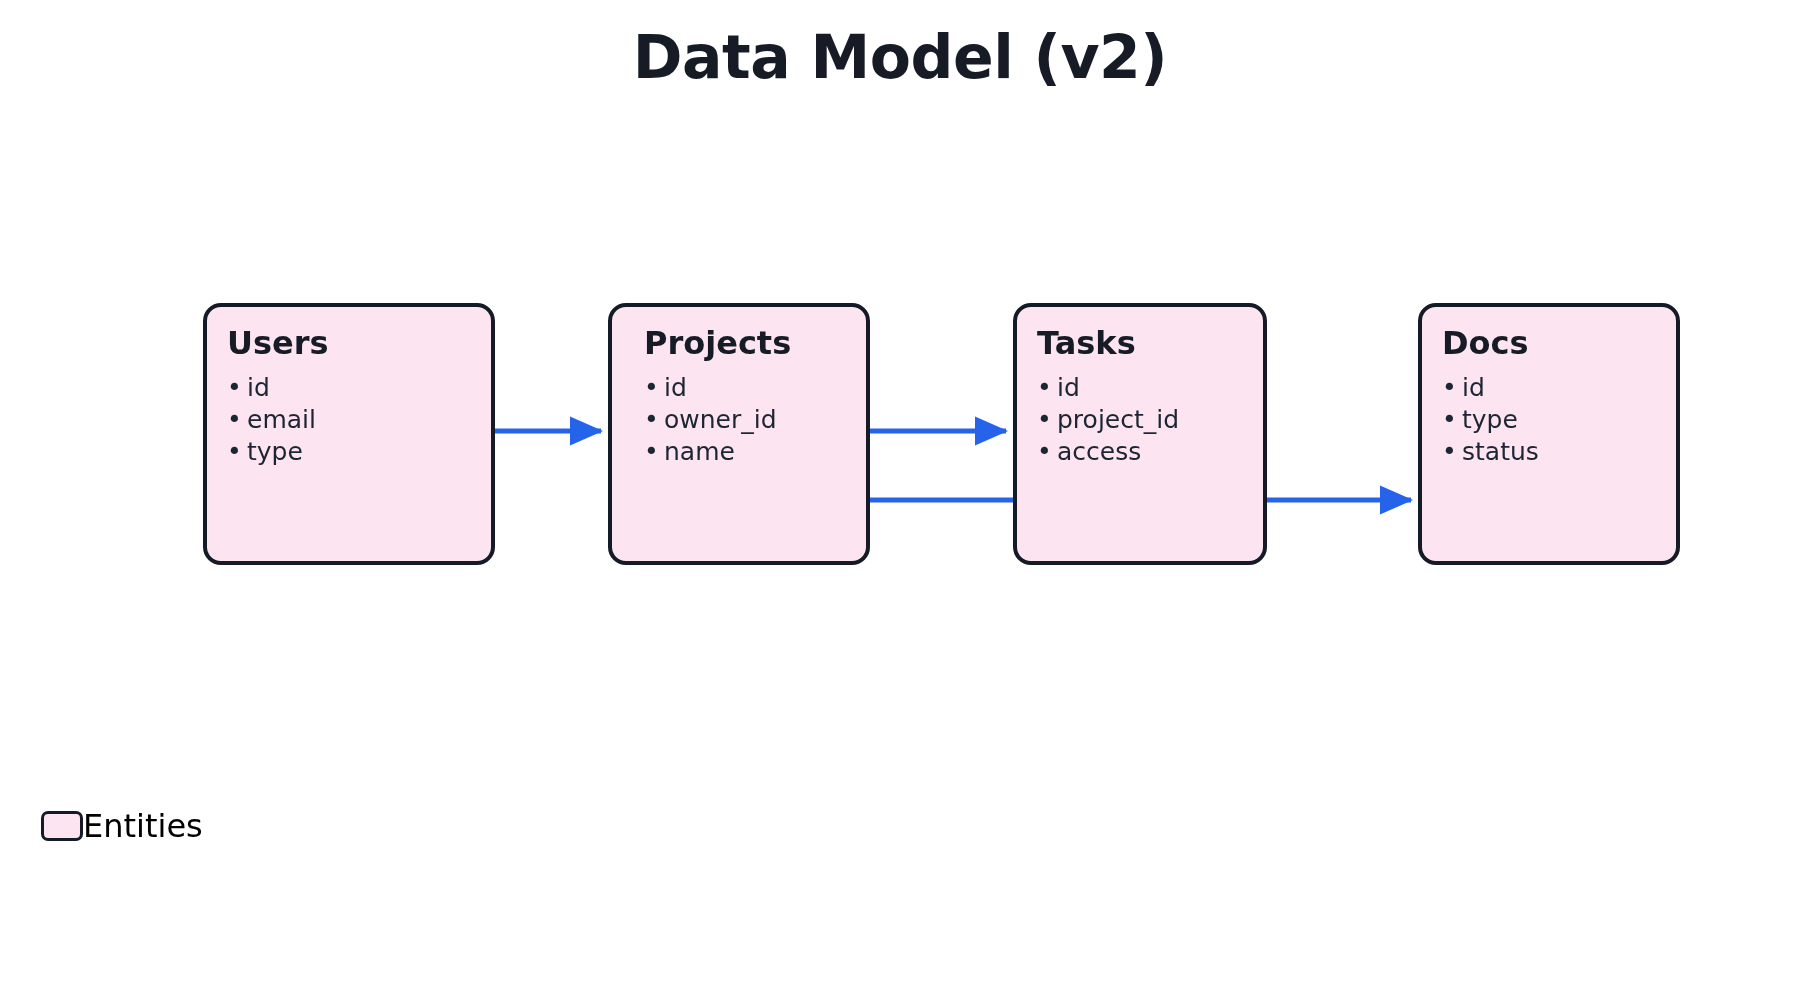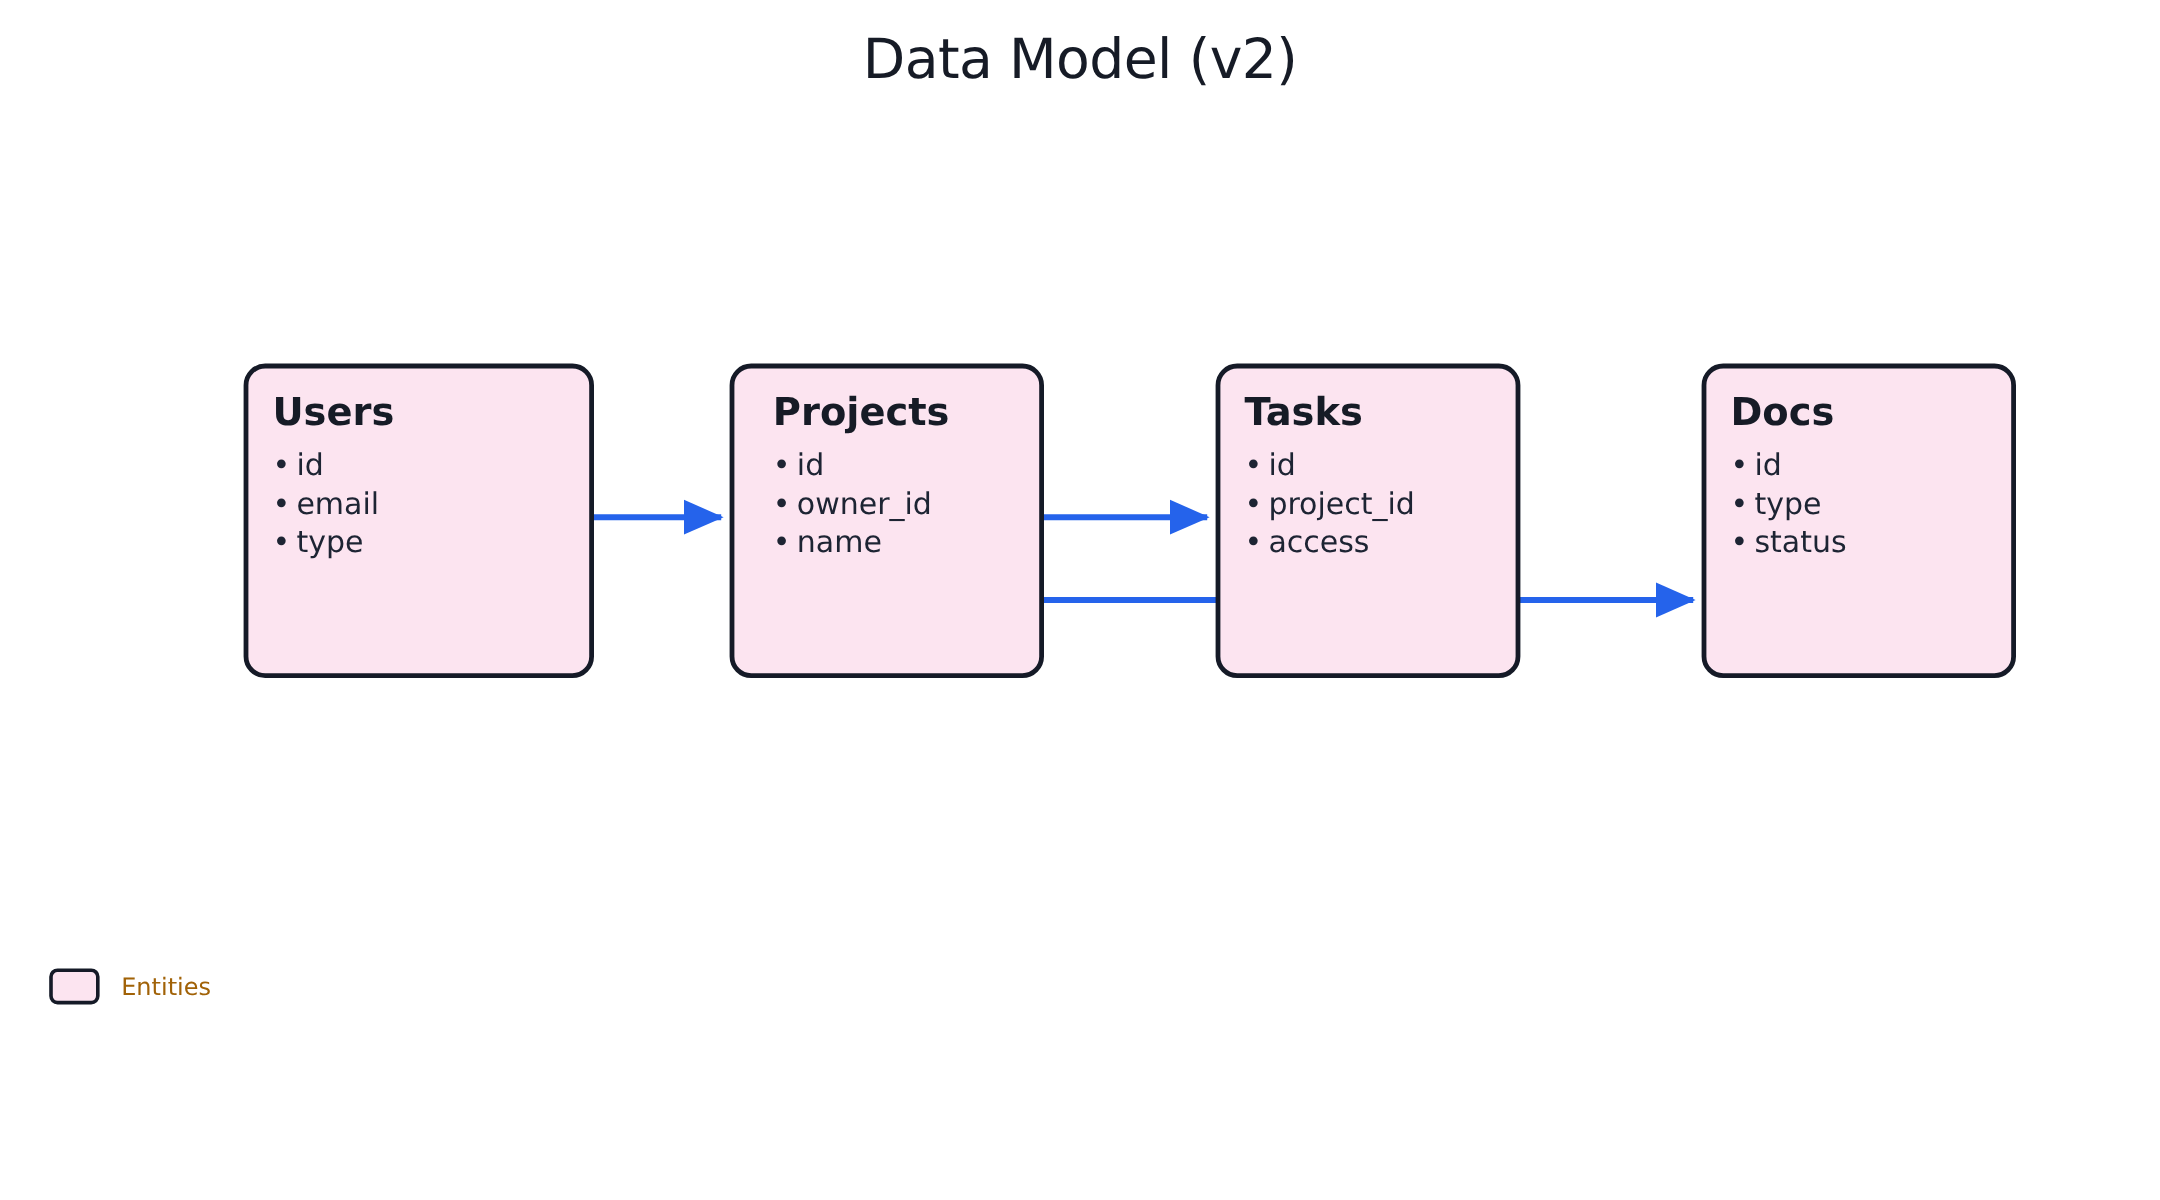--- a/index.html
+++ b/index.html
@@ -14,22 +14,22 @@
     position: relative;
     overflow: hidden;
   }
 
   #diagram-title {
     position: absolute;
     top: 22px;
     left: 0;
     width: 1800px;
     text-align: center;
-    font-size: 46px;
-    font-weight: normal;
+    font-size: 60px;
+    font-weight: bold;
     color: #161b２6;
     color: #161b26;
     letter-spacing: -0.5px;
   }
 
   .entity-box {
     position: absolute;
     box-sizing: border-box;
     background: #fce4f0;
     border: 4px solid #151a27;
@@ -88,23 +88,22 @@
   }
   #legend-swatch {
     width: 42px;
     height: 30px;
     background: #fce4f0;
     border: 3px solid #151a27;
     border-radius: 7px;
     box-sizing: border-box;
   }
   #legend-label {
-    margin-left: 18px;
-    font-size: 20px;
-    color: #a16207;
+    font-size: 32px;
+    color: #000000;
     white-space: nowrap;
   }
 </style>
 </head>
 <body>
 
 <div id="diagram-title">Data Model (v2)</div>
 
 <svg id="edge-layer" viewBox="0 0 1800 1000">
   <defs>

